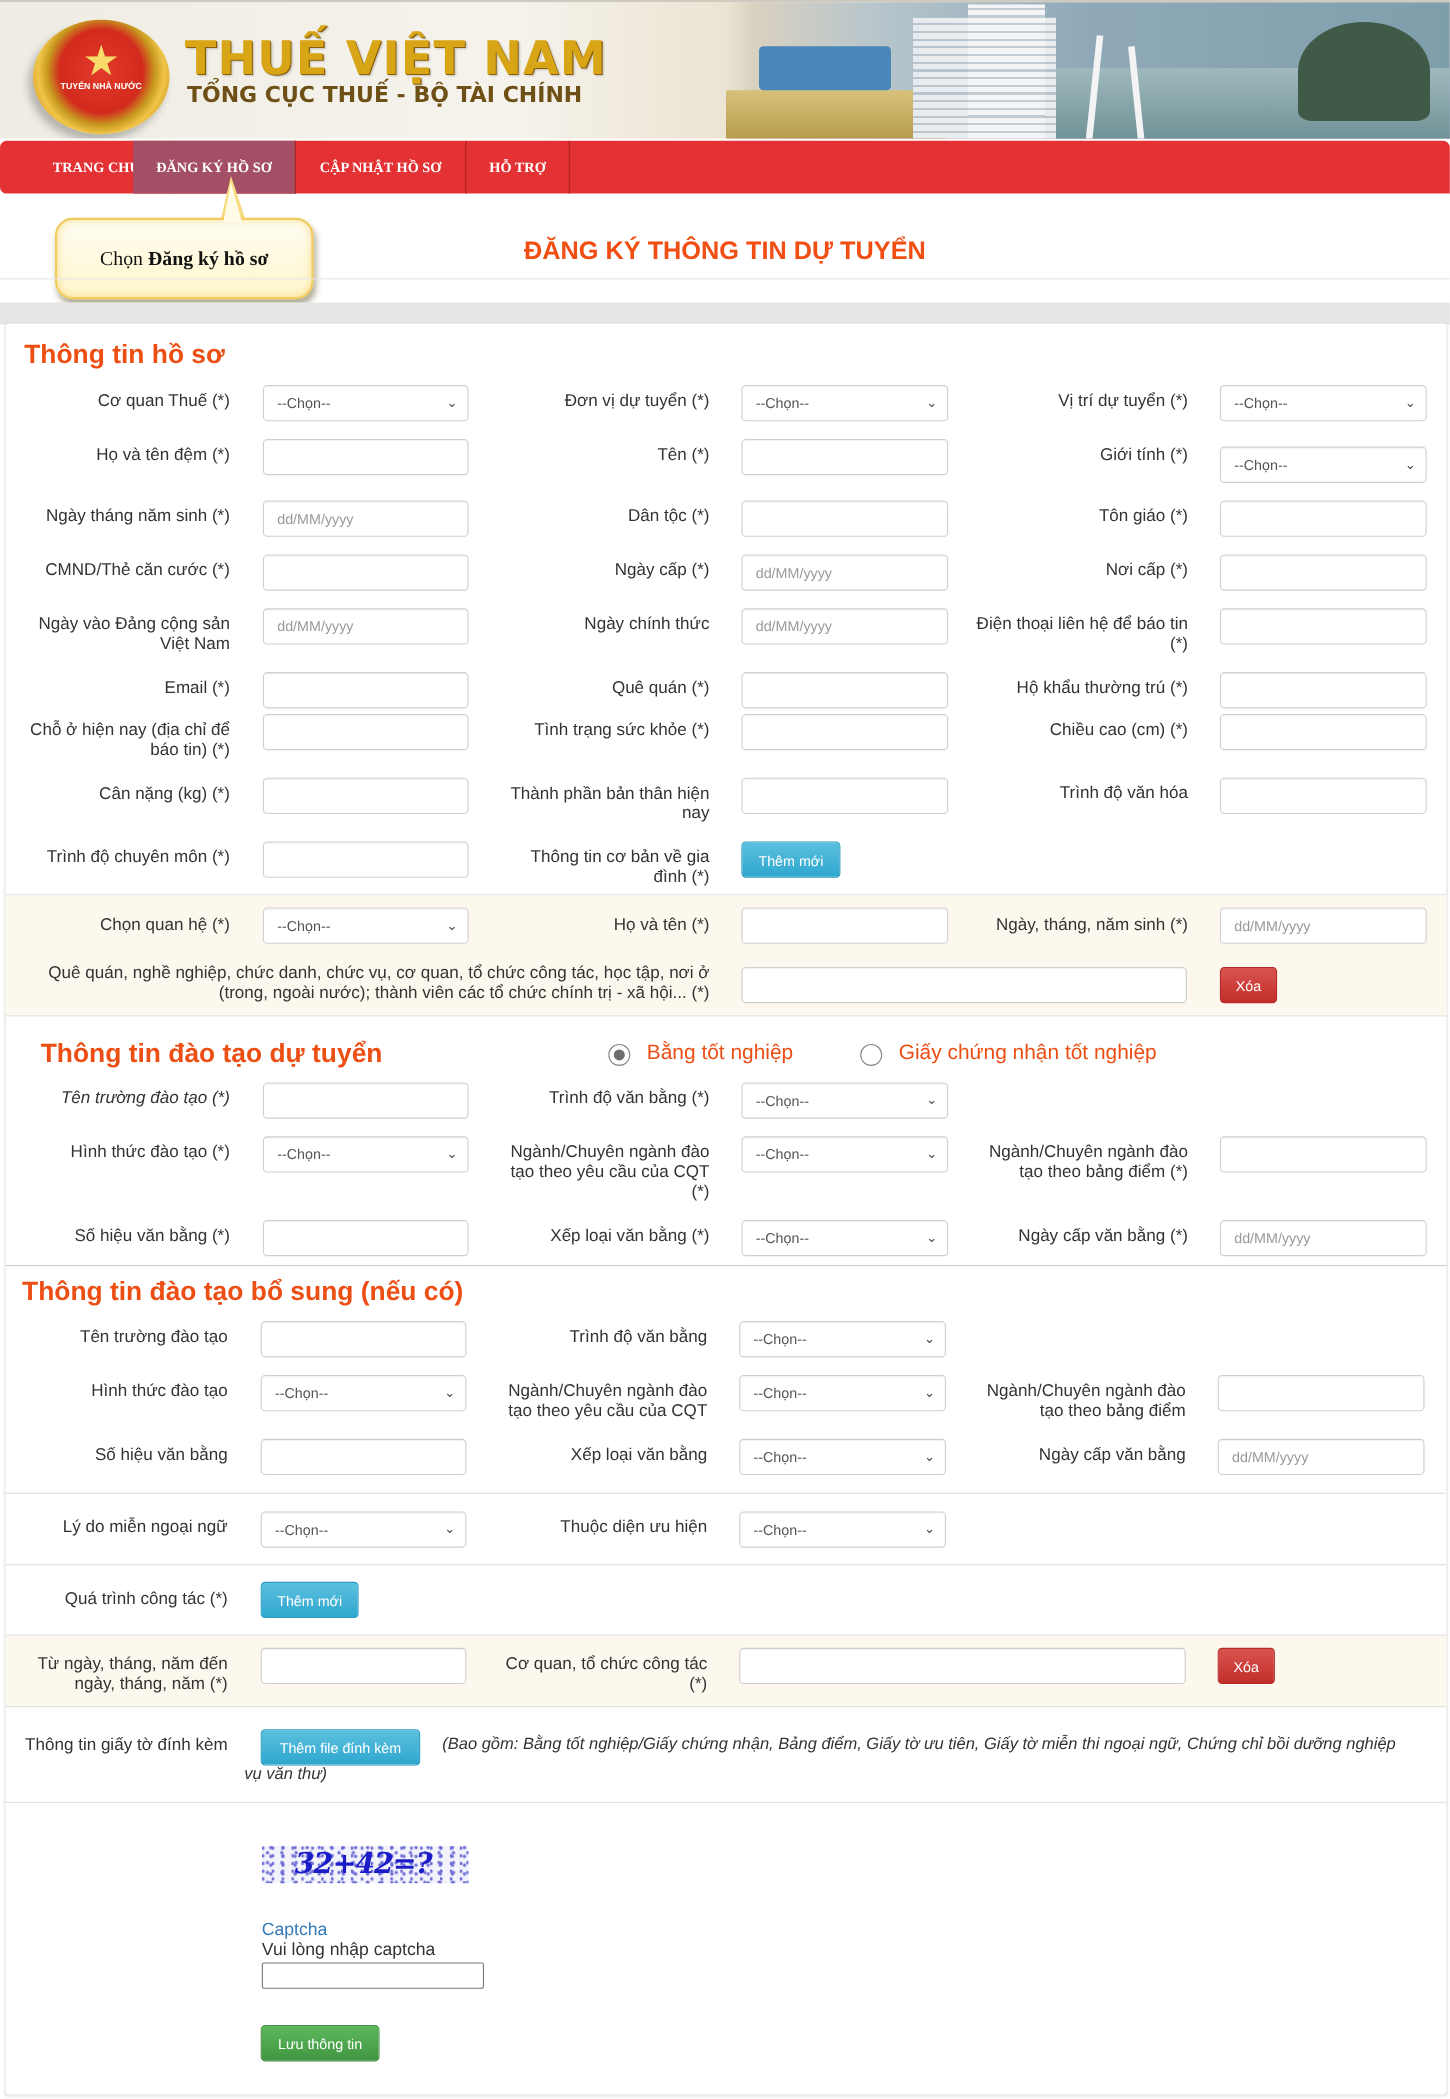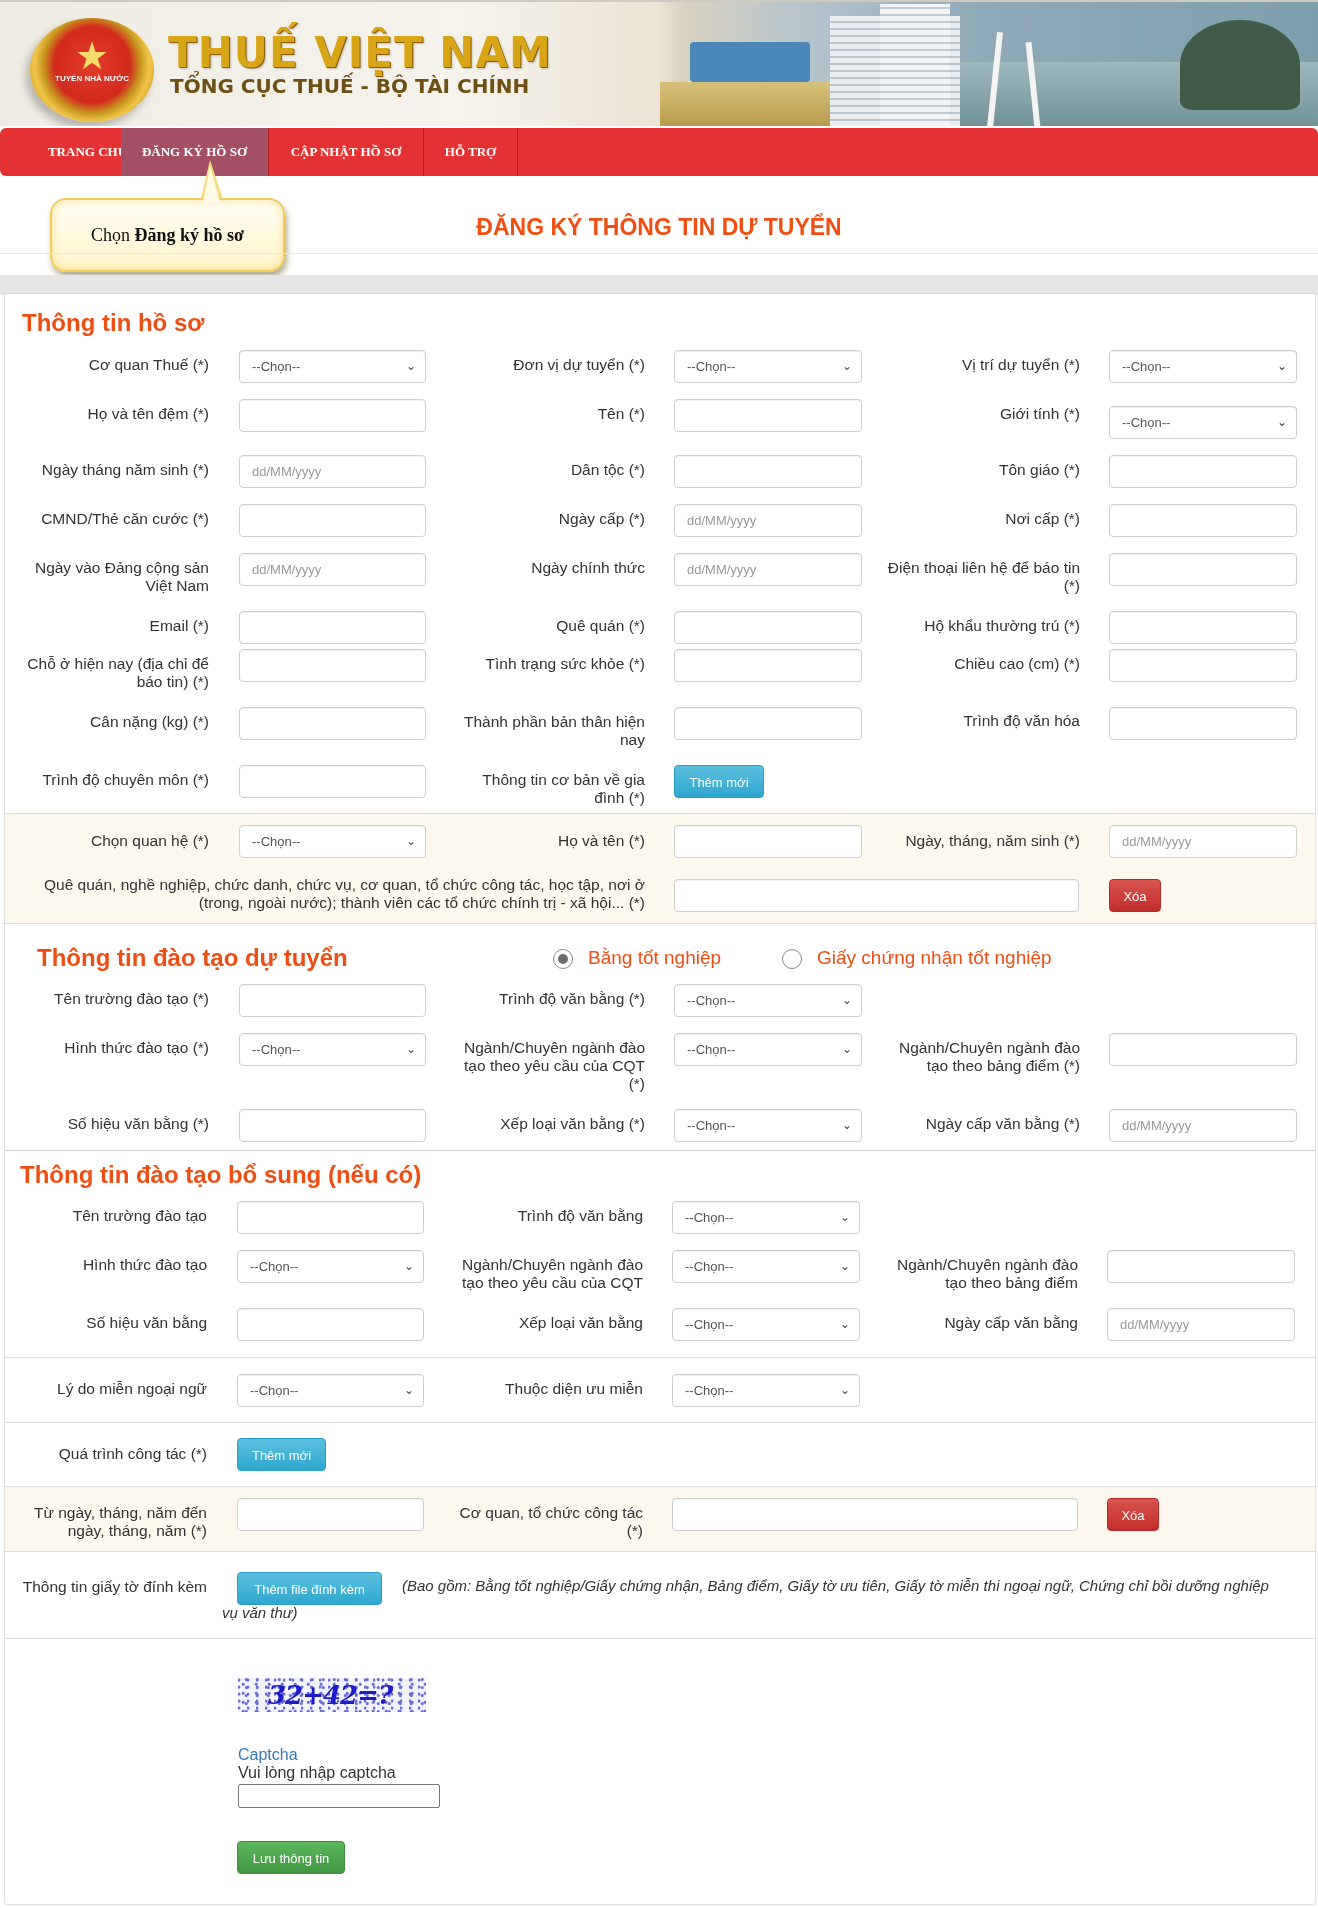--- a/index.html
+++ b/index.html
@@ -266,21 +266,21 @@
 <div class="lbl" style="left:18px;width:627px;top:876px;">Quê quán, nghề nghiệp, chức danh, chức vụ, cơ quan, tổ chức công tác, học tập, nơi ở (trong, ngoài nước); thành viên các tổ chức chính trị - xã hội... (*)</div>
 <div class="inp" style="left:674px;top:879px;width:405px;"></div>
 <div class="btn btn-danger" style="left:1109px;top:879px;width:52px;padding:0;">Xóa</div>
 
 <div class="abs section-title" style="left:37px;top:944px;">Thông tin đào tạo dự tuyển</div>
 <div class="radio checked" style="left:553px;top:949px;"></div>
 <div class="radio-label" style="left:588px;top:947px;">Bằng tốt nghiệp</div>
 <div class="radio" style="left:782px;top:949px;"></div>
 <div class="radio-label" style="left:817px;top:947px;">Giấy chứng nhận tốt nghiệp</div>
 
-<div class="lbl" style="left:20px;width:189px;top:990px;">Tên trường đào tạo (*)</div>
+<div class="lbl" style="left:20px;width:189px;top:990px;font-style:italic;">Tên trường đào tạo (*)</div>
 <div class="inp" style="left:239px;top:984px;width:187px;"></div>
 <div class="lbl" style="left:450px;width:195px;top:990px;">Trình độ văn bằng (*)</div>
 <div class="inp sel" style="left:674px;top:984px;width:188px;"><span>--Chọn--</span><span class="chev">⌄</span></div>
 
 <div class="lbl" style="left:20px;width:189px;top:1039px;">Hình thức đào tạo (*)</div>
 <div class="inp sel" style="left:239px;top:1033px;width:187px;"><span>--Chọn--</span><span class="chev">⌄</span></div>
 <div class="lbl" style="left:450px;width:195px;top:1039px;">Ngành/Chuyên ngành đào tạo theo yêu cầu của CQT (*)</div>
 <div class="inp sel" style="left:674px;top:1033px;width:188px;"><span>--Chọn--</span><span class="chev">⌄</span></div>
 <div class="lbl" style="left:880px;width:200px;top:1039px;">Ngành/Chuyên ngành đào tạo theo bảng điểm (*)</div>
 <div class="inp" style="left:1109px;top:1033px;width:188px;"></div>
@@ -312,21 +312,21 @@
 <div class="inp" style="left:237px;top:1308px;width:187px;"></div>
 <div class="lbl" style="left:448px;width:195px;top:1314px;">Xếp loại văn bằng</div>
 <div class="inp sel" style="left:672px;top:1308px;width:188px;"><span>--Chọn--</span><span class="chev">⌄</span></div>
 <div class="lbl" style="left:878px;width:200px;top:1314px;">Ngày cấp văn bằng</div>
 <div class="inp" style="left:1107px;top:1308px;width:188px;">dd/MM/yyyy</div>
 
 <div class="abs hline" style="left:5px;top:1357px;width:1310px;"></div>
 
 <div class="lbl" style="left:18px;width:189px;top:1380px;">Lý do miễn ngoại ngữ</div>
 <div class="inp sel" style="left:237px;top:1374px;width:187px;"><span>--Chọn--</span><span class="chev">⌄</span></div>
-<div class="lbl" style="left:448px;width:195px;top:1380px;">Thuộc diện ưu miễn</div>
+<div class="lbl" style="left:448px;width:195px;top:1380px;">Thuộc diện ưu hiện</div>
 <div class="inp sel" style="left:672px;top:1374px;width:188px;"><span>--Chọn--</span><span class="chev">⌄</span></div>
 
 <div class="abs hline" style="left:5px;top:1422px;width:1310px;"></div>
 
 <div class="lbl" style="left:18px;width:189px;top:1445px;">Quá trình công tác (*)</div>
 <div class="btn btn-info" style="left:237px;top:1438px;width:89px;padding:0;">Thêm mới</div>
 
 <div class="abs hline" style="left:5px;top:1486px;width:1310px;"></div>
 <div class="abs beige" style="left:5px;top:1487px;width:1310px;height:64px;"></div>
 <div class="abs hline" style="left:5px;top:1551px;width:1310px;"></div>

